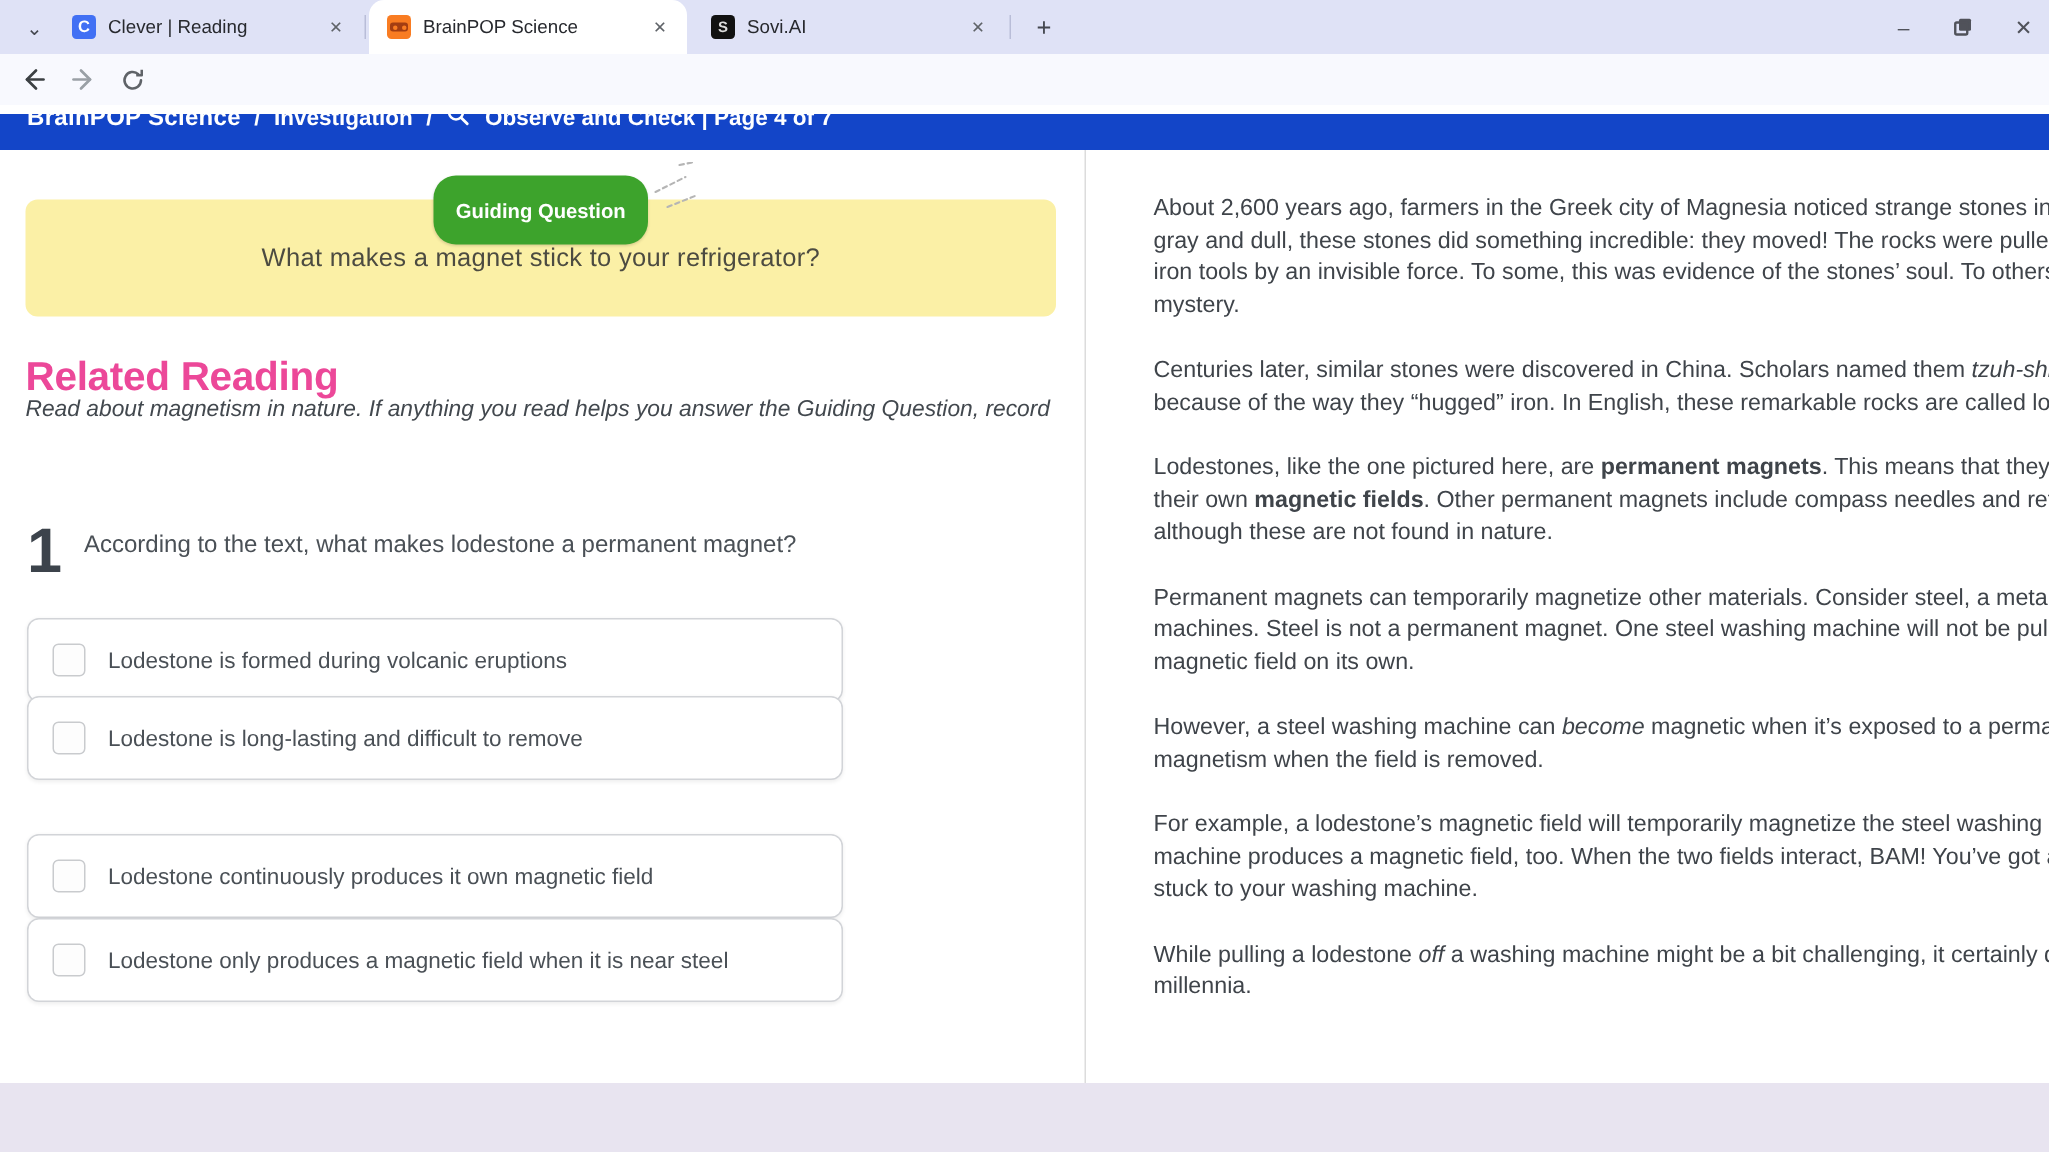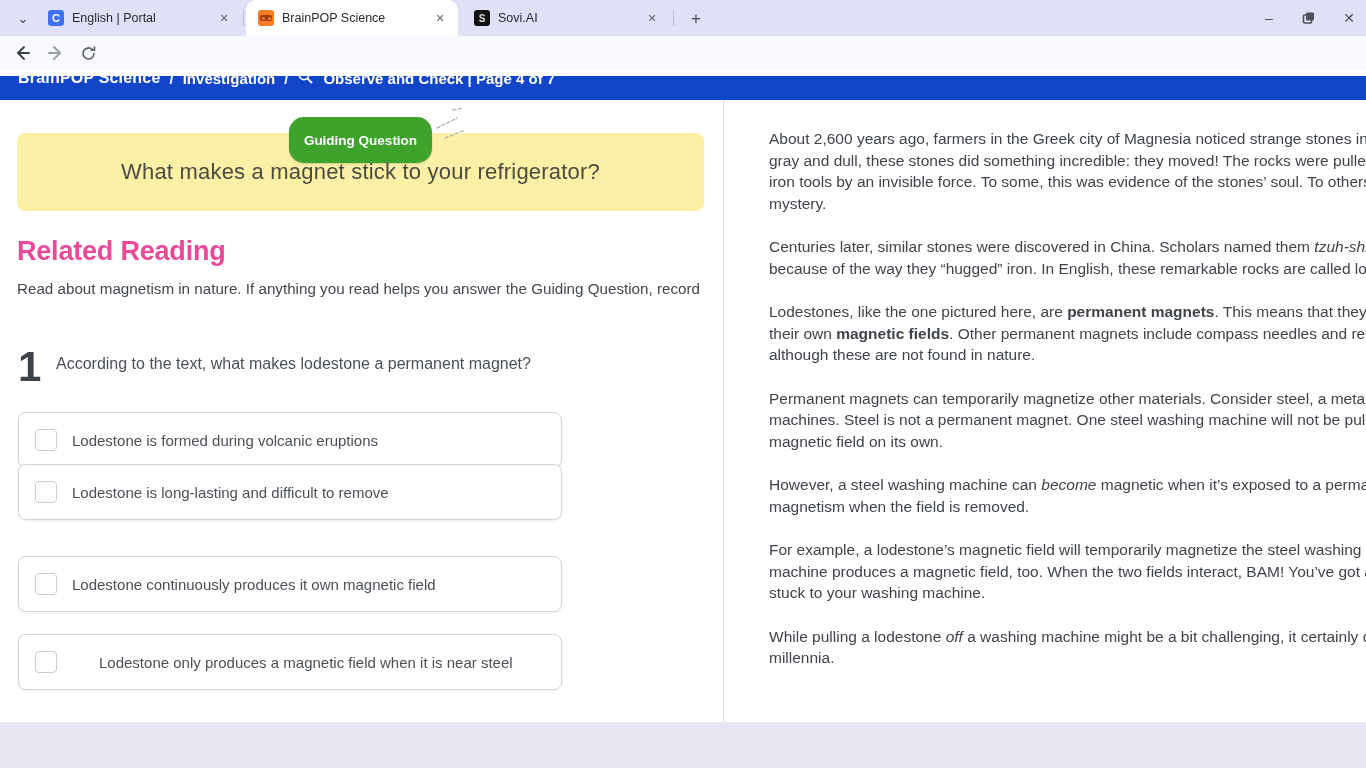--- a/index.html
+++ b/index.html
@@ -39,23 +39,23 @@
   .page { position:absolute; left:0; top:70px; width:1366px; height:652px; background:#fff; }
   .bluebar { position:absolute; left:0; top:6px; width:1366px; height:24px; background:#1345c8; overflow:hidden; }
   .bluebar-inner { position:absolute; left:18px; top:-8px; display:flex; align-items:center; gap:9px; white-space:nowrap; color:#fff; font-size:15px; font-weight:700; }
   .bb-brand { font-weight:800; font-size:16px; letter-spacing:.2px; }
   .v-divider { position:absolute; left:723px; top:30px; width:1px; height:622px; background:#dcdcdc; }
 
   
   .guiding-pill { position:absolute; left:289px; top:47px; width:143px; height:46px; border-radius:15px; background:#3da32c; color:#fff; font-size:13.5px; font-weight:bold; display:flex; align-items:center; justify-content:center; z-index:2; box-shadow:0 1px 2px rgba(0,0,0,.15); }
   .sparkles { position:absolute; left:433px; top:38px; z-index:2; }
   .yellow-box { position:absolute; left:17px; top:63px; width:687px; height:78px; background:#fbf0a6; border-radius:8px; display:flex; align-items:center; justify-content:center; }
-  .yellow-box .gq-text { font-size:22px; color:#4c4b41; letter-spacing:.2px; }
+  .yellow-box .gq-text { font-size:17px; color:#4c4b41; letter-spacing:.2px; }
   .rr-heading { position:absolute; left:17px; top:166px; font-size:27px; font-weight:800; color:#ec4899; letter-spacing:-.2px; }
-  .rr-intro { position:absolute; left:17px; top:208px; font-size:15.2px; line-height:22px; color:#42484e; }
+  .rr-intro { position:absolute; left:17px; top:192px; font-size:15.2px; line-height:22px; color:#42484e;font-style:italic; }
   .rr-intro div { white-space:nowrap; }
   .q-num { position:absolute; left:18px; top:276px; font-size:42px; font-weight:800; color:#3c434b; line-height:1; }
   .q-text { position:absolute; left:56px; top:285px; font-size:16px; color:#4a5056; }
   .opt-card { position:absolute; left:18px; width:544px; height:56px; background:#fff; border:1px solid #d2d4d8; border-radius:8px; box-shadow:0 1px 3px rgba(0,0,0,.07); display:flex; align-items:center; padding:0 16px; cursor:pointer; }
   .opt-checkbox { width:22px; height:22px; border:1.5px solid #c9cbce; border-radius:4px; background:#fdfdfd; flex:0 0 22px; cursor:pointer; }
   .opt-label { margin-left:15px; font-size:15px; color:#4a5056; }
 
   
   .reading { position:absolute; left:769px; top:58px; width:760px; }
   .para { margin-bottom:22px; }
@@ -69,21 +69,21 @@
 
 <div id="screen">
 
   <div class="tabstrip">
     <div class="tab-search">
         <span>⌄</span>
       </div>
 
     <div class="tab inactive" style="left:36px; width:206px;">
       <span class="favicon fav-clever">C</span>
-      <span class="tlabel">English | Portal</span>
+      <span class="tlabel">Clever | Reading</span>
       <span class="tclose">✕</span>
     </div>
     <div class="tab-div" style="left:243px;"></div>
 
     <div class="tab active" style="left:246px; width:212px;">
       <span class="favicon fav-brainpop"></span>
       <span class="tlabel">BrainPOP Science</span>
       <span class="tclose">✕</span>
     </div>
 
@@ -212,21 +212,21 @@
       <span class="opt-label">Lodestone is formed during volcanic eruptions</span>
     </div>
     <div class="opt-card" style="top:394px;">
       <span class="opt-checkbox"></span>
       <span class="opt-label">Lodestone is long-lasting and difficult to remove</span>
     </div>
     <div class="opt-card" style="top:486px;">
       <span class="opt-checkbox"></span>
       <span class="opt-label">Lodestone continuously produces it own magnetic field</span>
     </div>
-    <div class="opt-card" style="top:564px;gap:27px;">
+    <div class="opt-card" style="top:542px;">
       <span class="opt-checkbox"></span>
       <span class="opt-label">Lodestone only produces a magnetic field when it is near steel</span>
     </div>
 
     <div class="reading">
         <div class="para">
           <div class="rline">About 2,600 years ago, farmers in the Greek city of Magnesia noticed strange stones in t</div>
           <div class="rline">gray and dull, these stones did something incredible: they moved! The rocks were pulled t</div>
           <div class="rline">iron tools by an invisible force. To some, this was evidence of the stones’ soul. To others, t</div>
           <div class="rline">mystery.</div>

